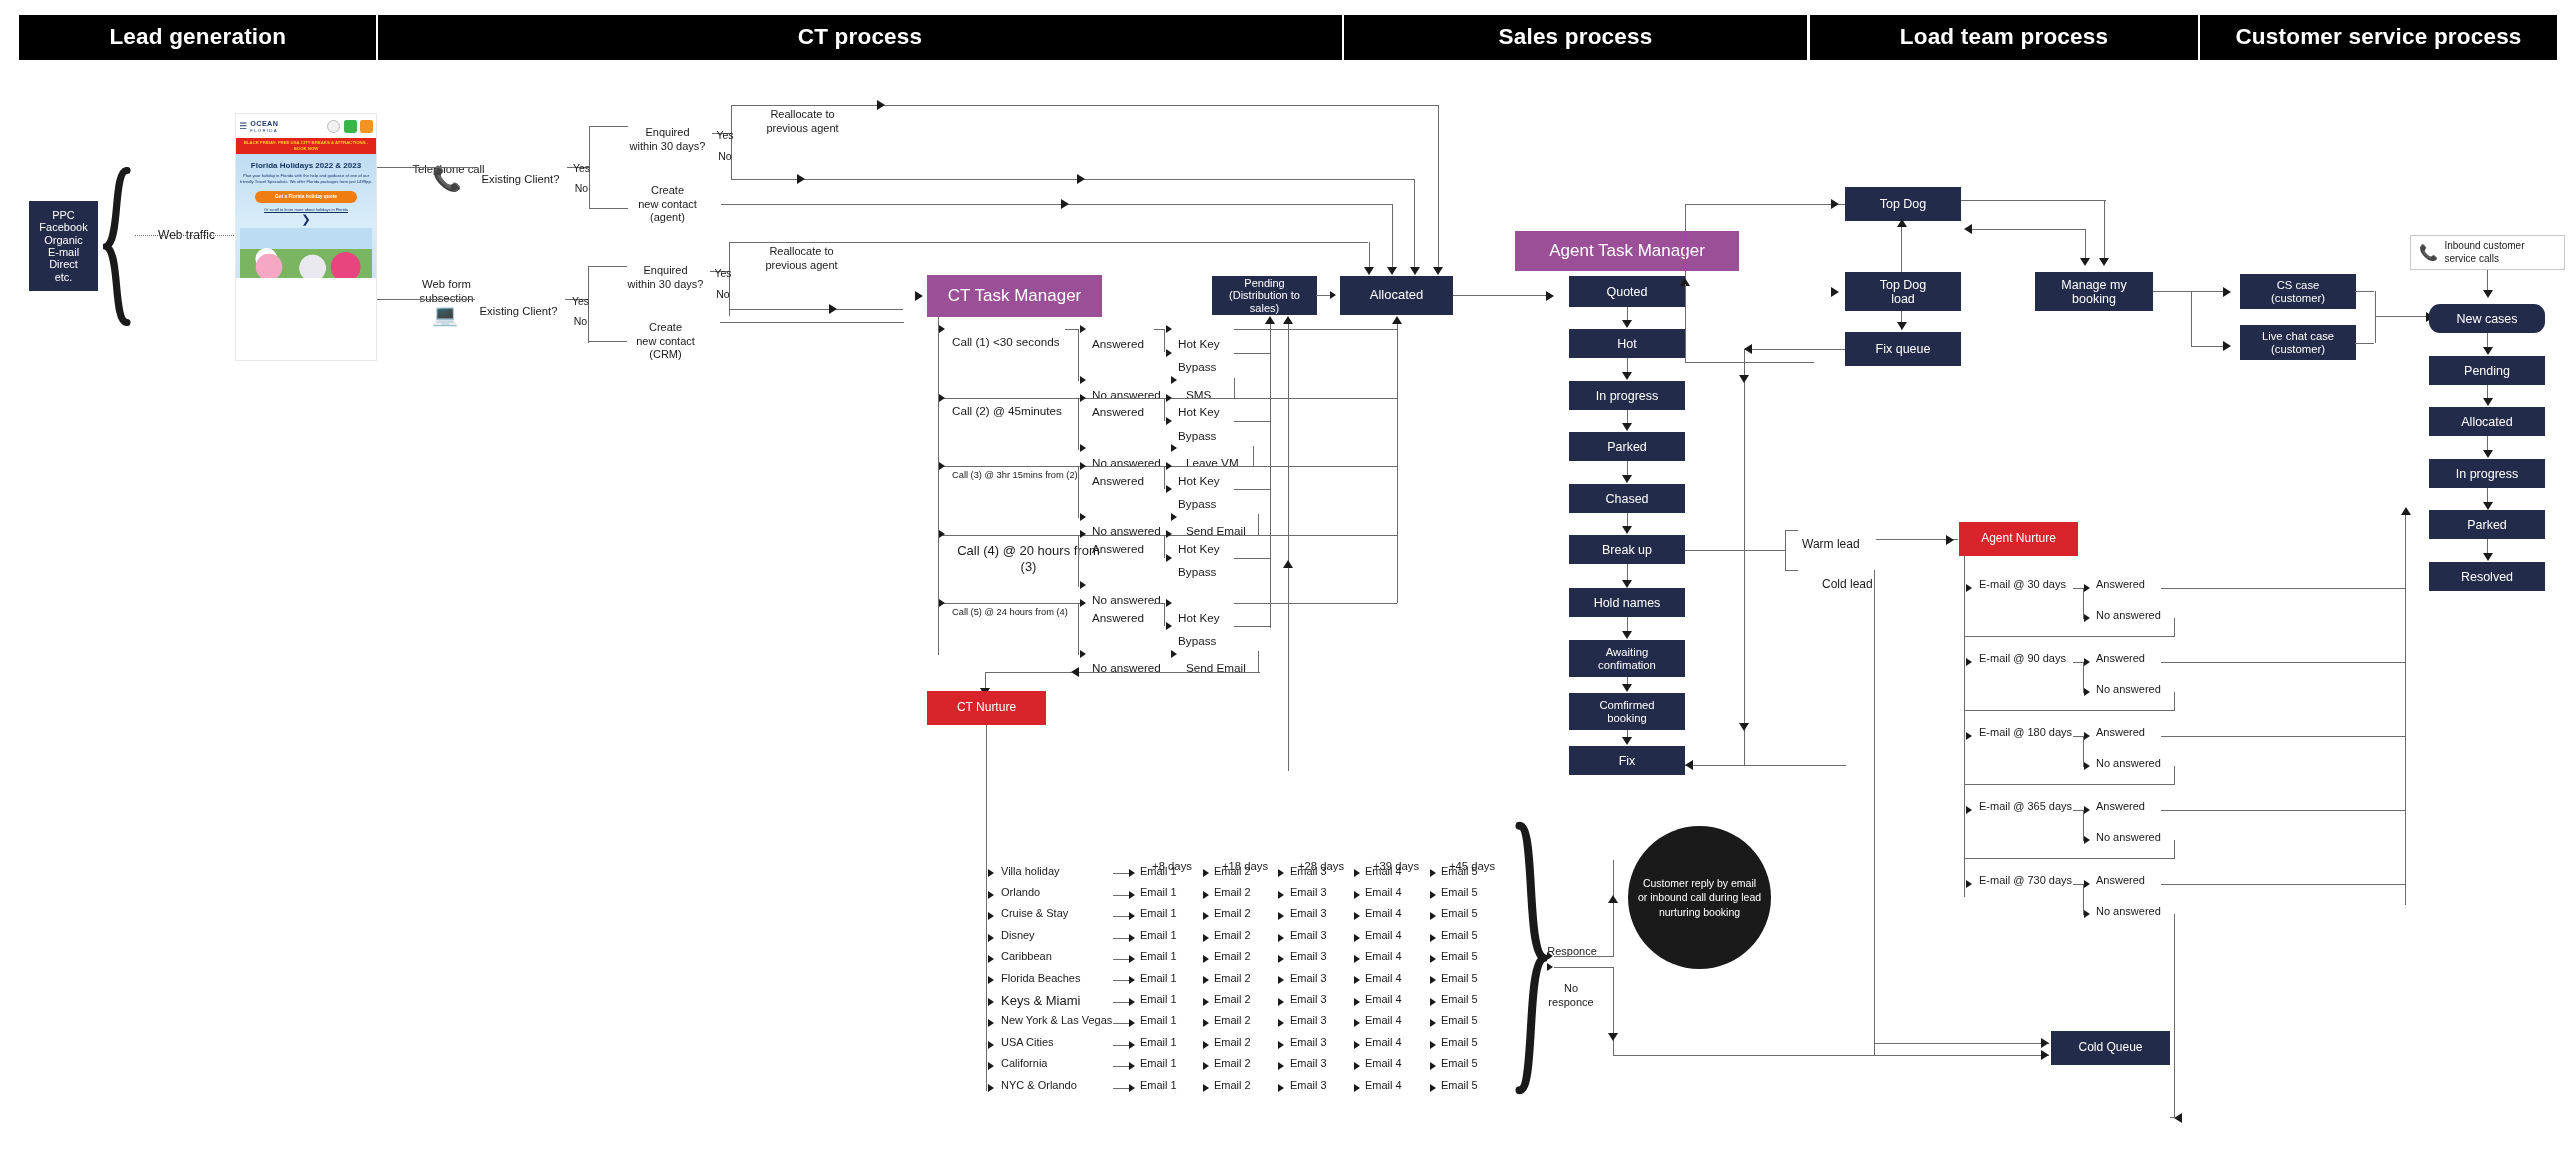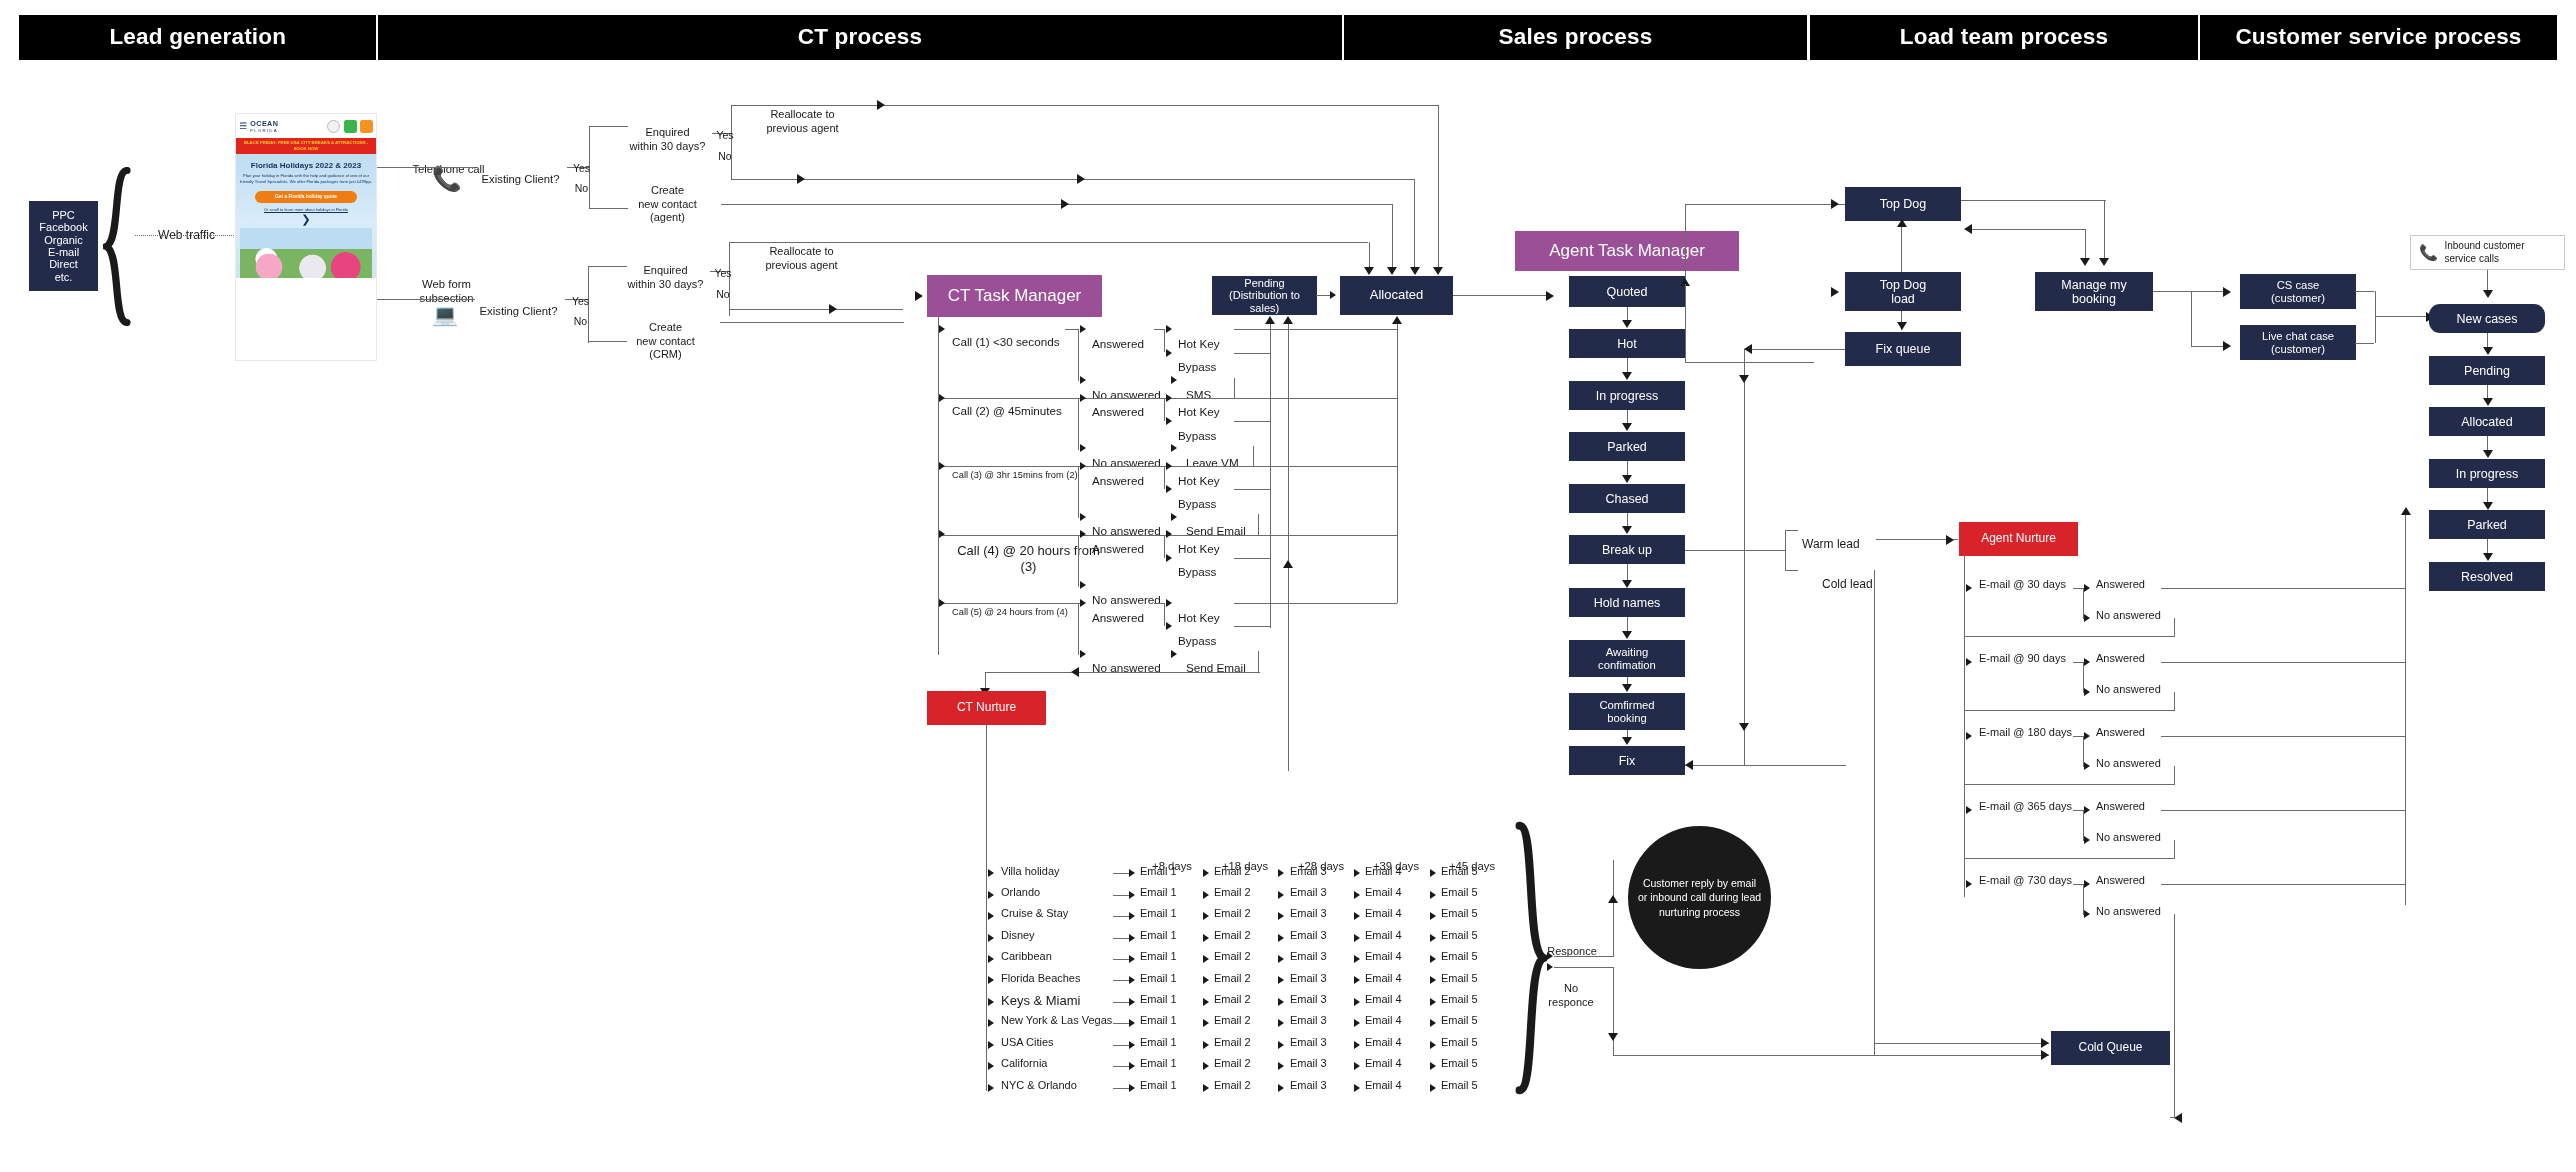--- a/index.html
+++ b/index.html
@@ -694,21 +694,21 @@
   <div class="ar sm r" style="left:1547px; top:963px;"></div>
   <div class="ln h" style="left:1554px; top:967px; width:60px;"></div>
   <div class="ln v" style="left:1613px; top:967px; height:89px;"></div>
   <div class="ar d" style="left:1608px; top:1033px;"></div>
   <div class="ln h" style="left:1613px; top:1055px; width:436px;"></div>
   <div class="ar r" style="left:2041px; top:1050px;"></div>
 
   <div class="ellipse" style="left:1628px; top:826px; width:143px; height:143px; font-size:10.5px; white-space:pre-line;">
     <span>Customer reply by email
 or inbound call during lead
-nurturing process</span>
+nurturing booking</span>
   </div>
 
   <div class="node purple" style="left:1515px; top:231px; width:224px; height:40px; font-size:17px;">
     <span>Agent Task Manager</span>
   </div>
 
   <div id="sales-stages">
       <div class="node navy" style="left:1569px;top:276px;width:116px;height:31px;font-size:12.5px;white-space:pre-line;">Quoted</div>
       <div class="ln v" style="left:1627px;top:307px;height:16px;"></div>
       <div class="ar d" style="left:1622px;top:320px;"></div>

